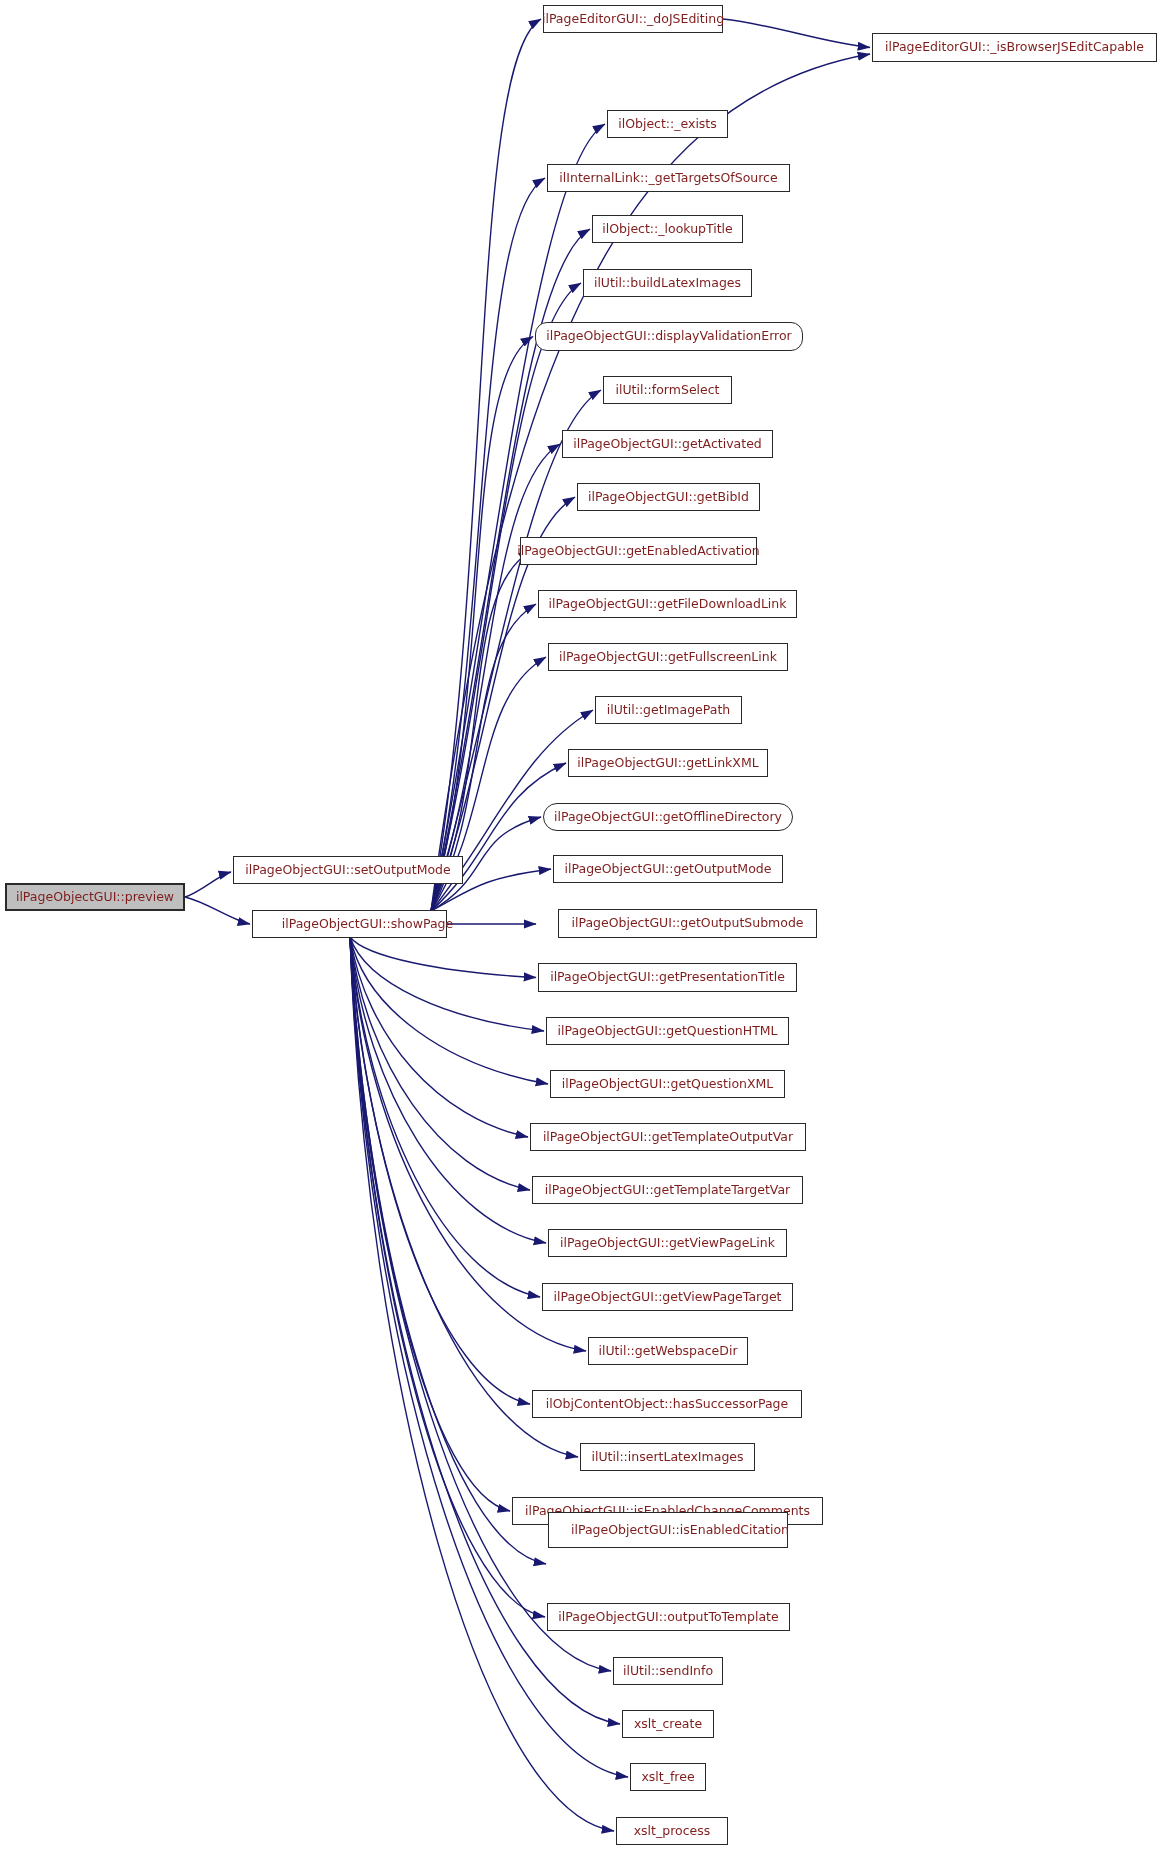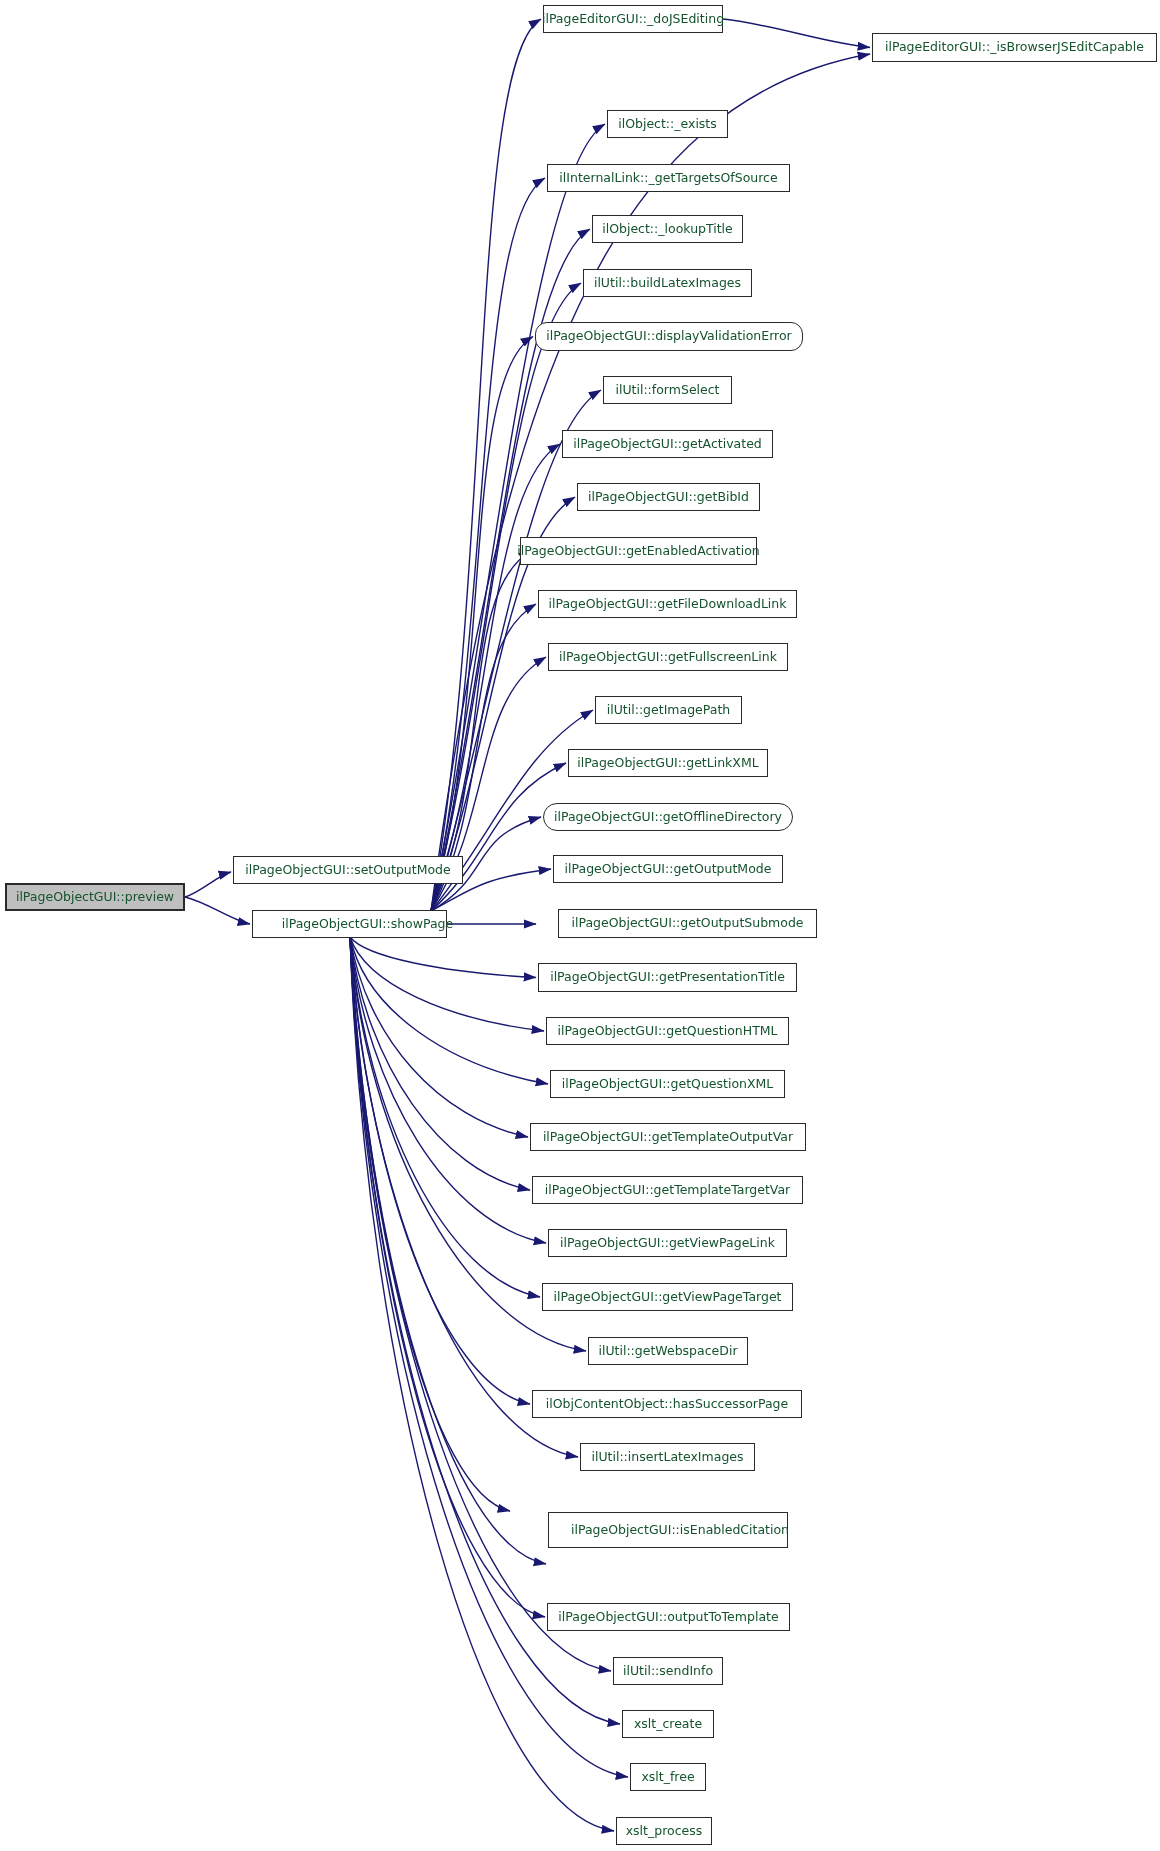--- a/index.html
+++ b/index.html
@@ -27,21 +27,21 @@
     top: 0;
     width: 100%;
     height: 100%;
     z-index: 1;
   }
   .node {
     position: absolute;
     box-sizing: border-box;
     border: 1.5px solid #2a2a2a;
     background: #ffffff;
-    color: #14532d;
+    color: #7f1d1d;
     font-size: 12.5px;
     line-height: 1;
     display: flex;
     align-items: center;
     justify-content: center;
     white-space: nowrap;
     cursor: pointer;
   }
   .node.highlight {
     background: #bfbfbf;
@@ -129,20 +129,21 @@
       <div class="node" style="left: 538px; top: 963px; width: 259px; height: 29px;">ilPageObjectGUI::getPresentationTitle</div>
       <div class="node" style="left: 546px; top: 1017px; width: 243px; height: 28px;">ilPageObjectGUI::getQuestionHTML</div>
       <div class="node" style="left: 550px; top: 1070px; width: 235px; height: 28px;">ilPageObjectGUI::getQuestionXML</div>
       <div class="node" style="left: 530px; top: 1123px; width: 276px; height: 28px;">ilPageObjectGUI::getTemplateOutputVar</div>
       <div class="node" style="left: 532px; top: 1176px; width: 271px; height: 28px;">ilPageObjectGUI::getTemplateTargetVar</div>
       <div class="node" style="left: 548px; top: 1229px; width: 239px; height: 28px;">ilPageObjectGUI::getViewPageLink</div>
       <div class="node" style="left: 542px; top: 1283px; width: 251px; height: 28px;">ilPageObjectGUI::getViewPageTarget</div>
       <div class="node" style="left: 588px; top: 1337px; width: 160px; height: 28px;">ilUtil::getWebspaceDir</div>
       <div class="node" style="left: 532px; top: 1390px; width: 270px; height: 28px;">ilObjContentObject::hasSuccessorPage</div>
       <div class="node" style="left: 580px; top: 1443px; width: 175px; height: 28px;">ilUtil::insertLatexImages</div>
+      <div class="node" style="left: 512px; top: 1497px; width: 311px; height: 28px;">ilPageObjectGUI::isEnabledChangeComments</div>
       <div class="node" style="left: 548px; top: 1512px; width: 240px; height: 36px; padding-left: 24px;">ilPageObjectGUI::isEnabledCitation</div>
       <div class="node" style="left: 547px; top: 1603px; width: 243px; height: 28px;">ilPageObjectGUI::outputToTemplate</div>
       <div class="node" style="left: 613px; top: 1657px; width: 110px; height: 28px;">ilUtil::sendInfo</div>
       <div class="node" style="left: 622px; top: 1710px; width: 92px; height: 28px;">xslt_create</div>
       <div class="node" style="left: 630px; top: 1763px; width: 76px; height: 28px;">xslt_free</div>
-      <div class="node" style="left: 616px; top: 1817px; width: 96px; height: 28px;">xslt_process</div>
+      <div class="node" style="left: 616px; top: 1817px; width: 112px; height: 28px;">xslt_process</div>
     </div>
 </div>
 
 </body></html>

